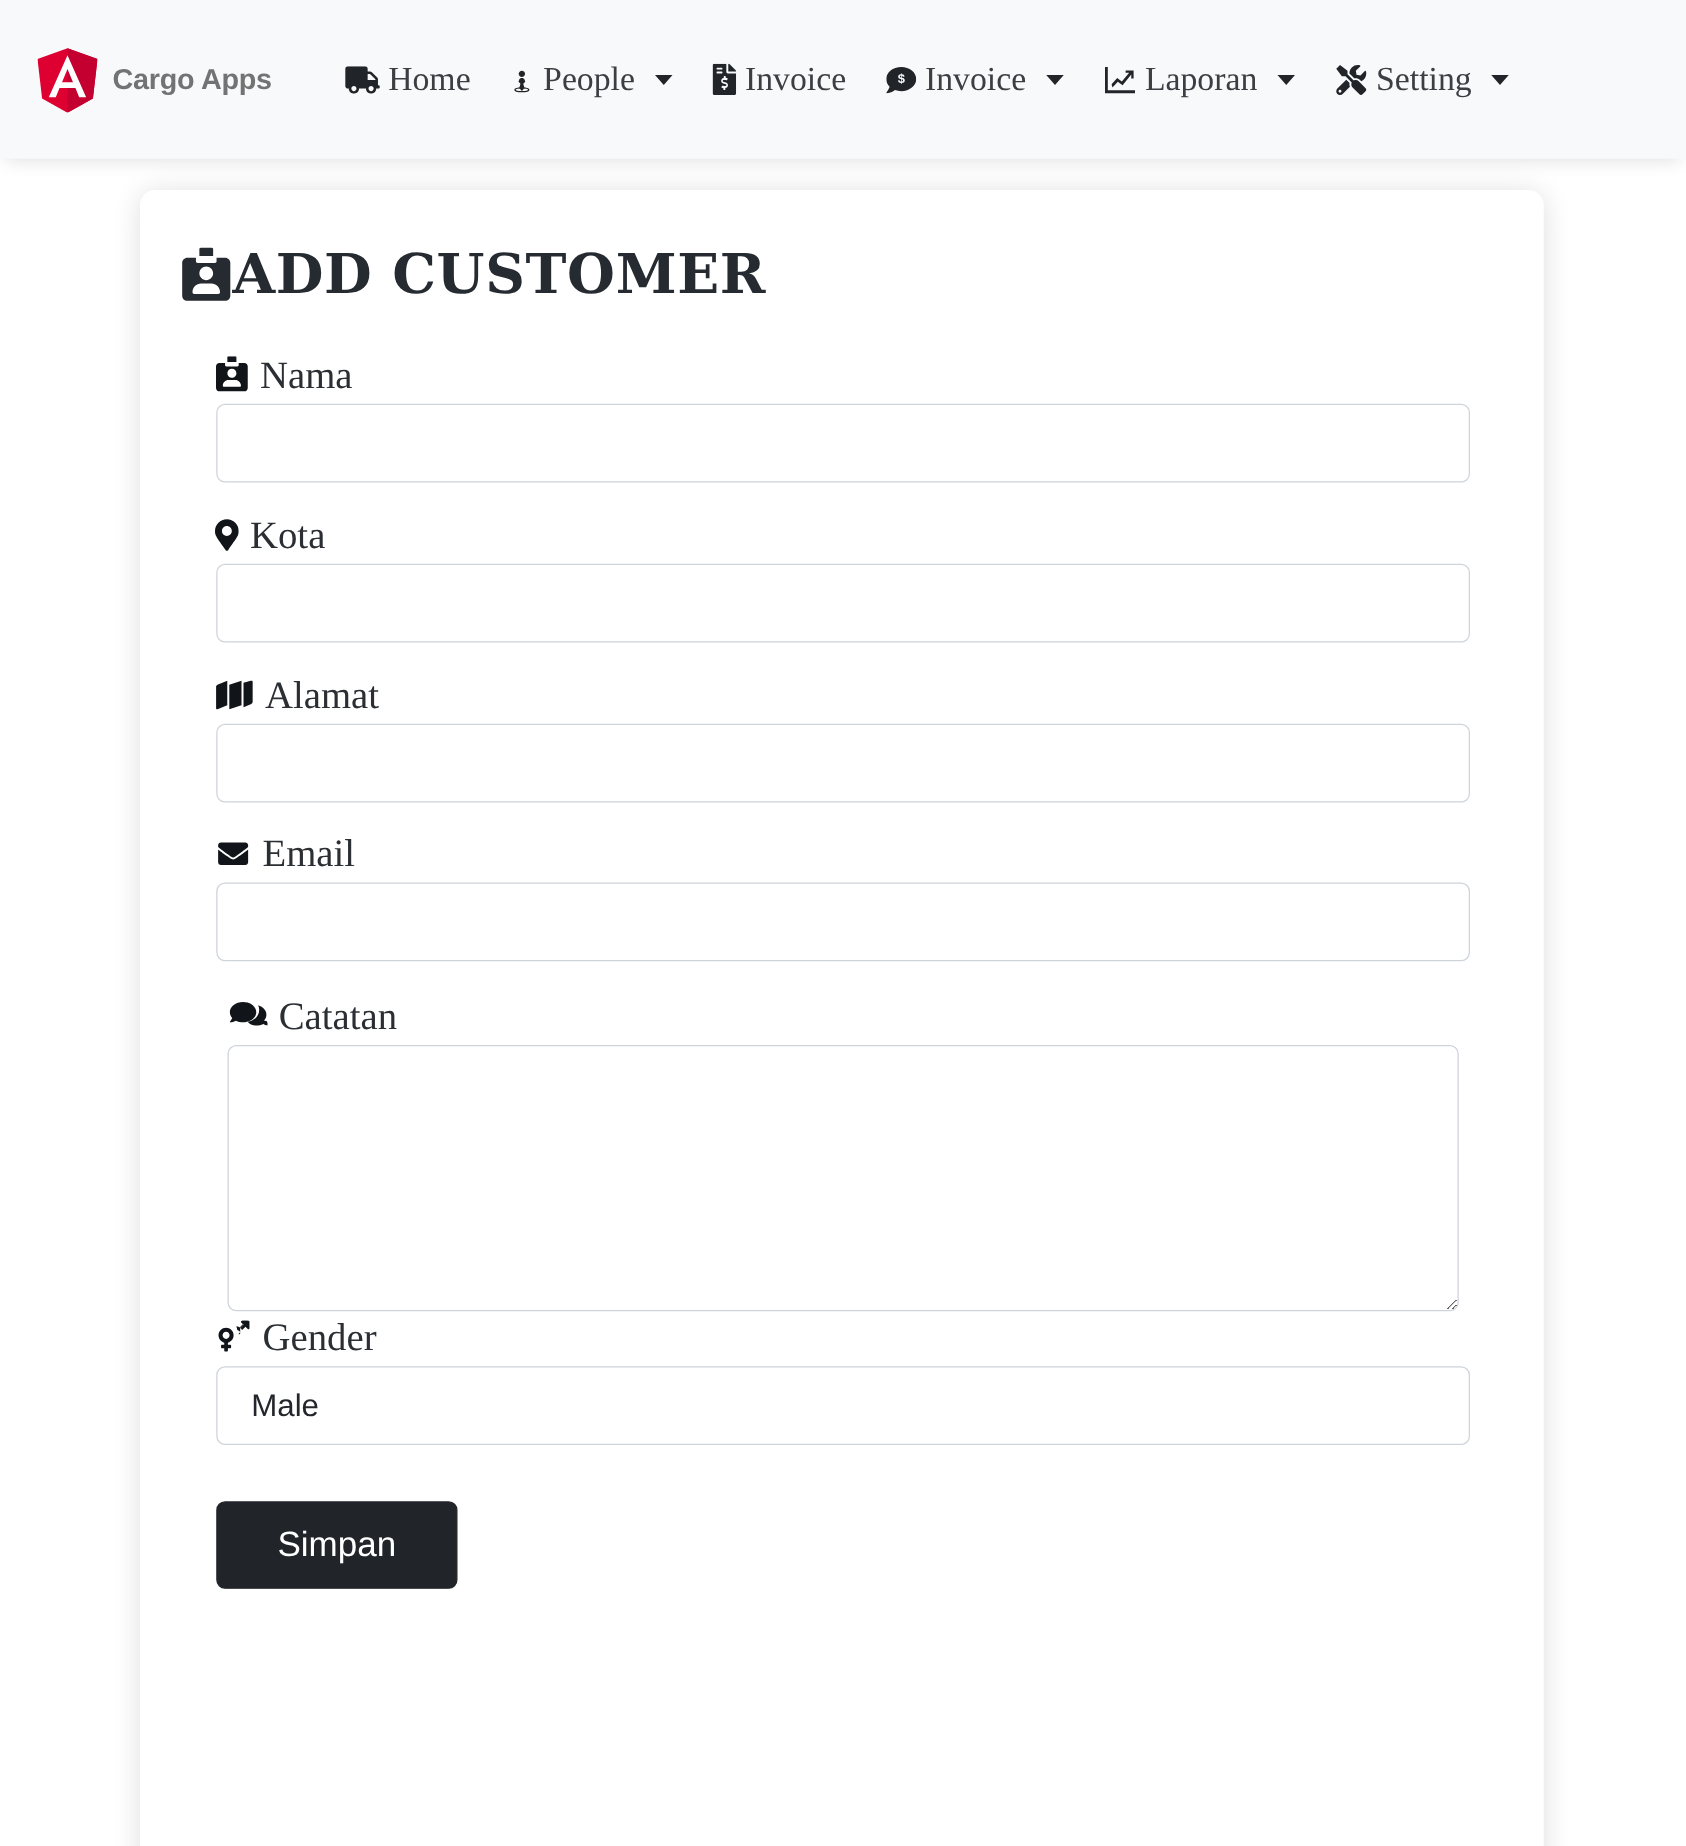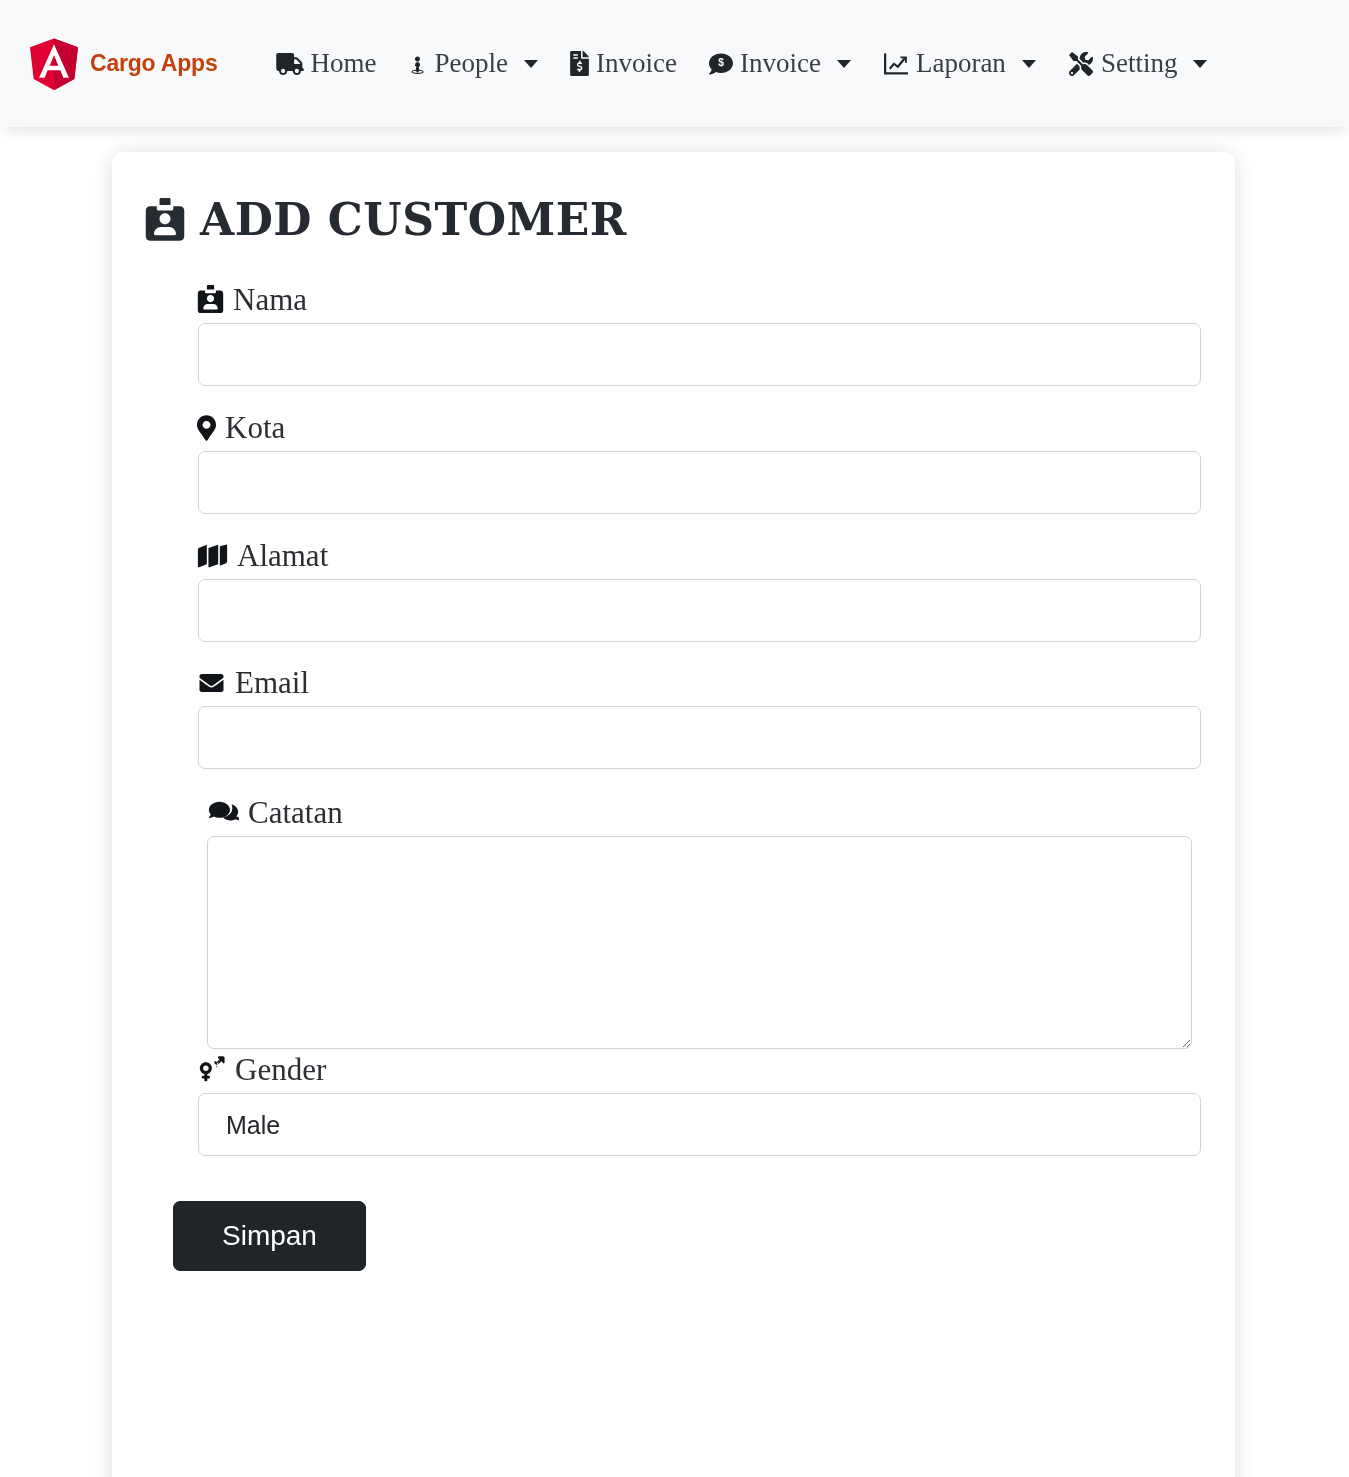--- a/index.html
+++ b/index.html
@@ -27,21 +27,21 @@
     align-items: center;
     gap: 12px;
     margin-right: 42px;
     text-decoration: none;
   }
   .brand-logo { width: 48px; height: 52px; display: block; flex: none; }
   .brand-text {
     font-family: "Liberation Sans", sans-serif;
     font-weight: bold;
     font-size: 23px;
-    color: #c2410c;
+    color: #737373;
     letter-spacing: -0.2px;
     white-space: nowrap;
   }
   .navlinks {
     display: flex;
     align-items: center;
     gap: 0px;
     list-style: none;
     margin: 0; padding: 0;
   }
@@ -84,33 +84,32 @@
     height: 1448px;
     background: #ffffff;
     border-radius: 12px;
     box-shadow: 0 2px 22px rgba(0,0,0,.13);
     padding: 28px 0 0 0;
     overflow: hidden;
   }
   .card-title {
     display: flex;
     align-items: flex-end;
-    gap: 14px;
     margin: 18px 0 0 32px;
     font-family: "DejaVu Serif", "Liberation Serif", serif;
     font-weight: bold;
     font-size: 44px;
     line-height: 1;
     color: #262b31;
     letter-spacing: 0.5px;
   }
   .card-title .ico { display: inline-flex; color: #262b31; }
 
   form { margin: 0; padding: 0; }
-  .field { margin: 0 0 0 0; padding-left: 25px; }
+  .field { margin: 0 0 0 0; }
   .flabel {
     display: flex;
     align-items: center;
     gap: 9px;
     font-family: "Liberation Serif", serif;
     font-size: 31px;
     line-height: 1;
     color: #2b2f33;
     margin: 0 0 8px 60px;
   }

